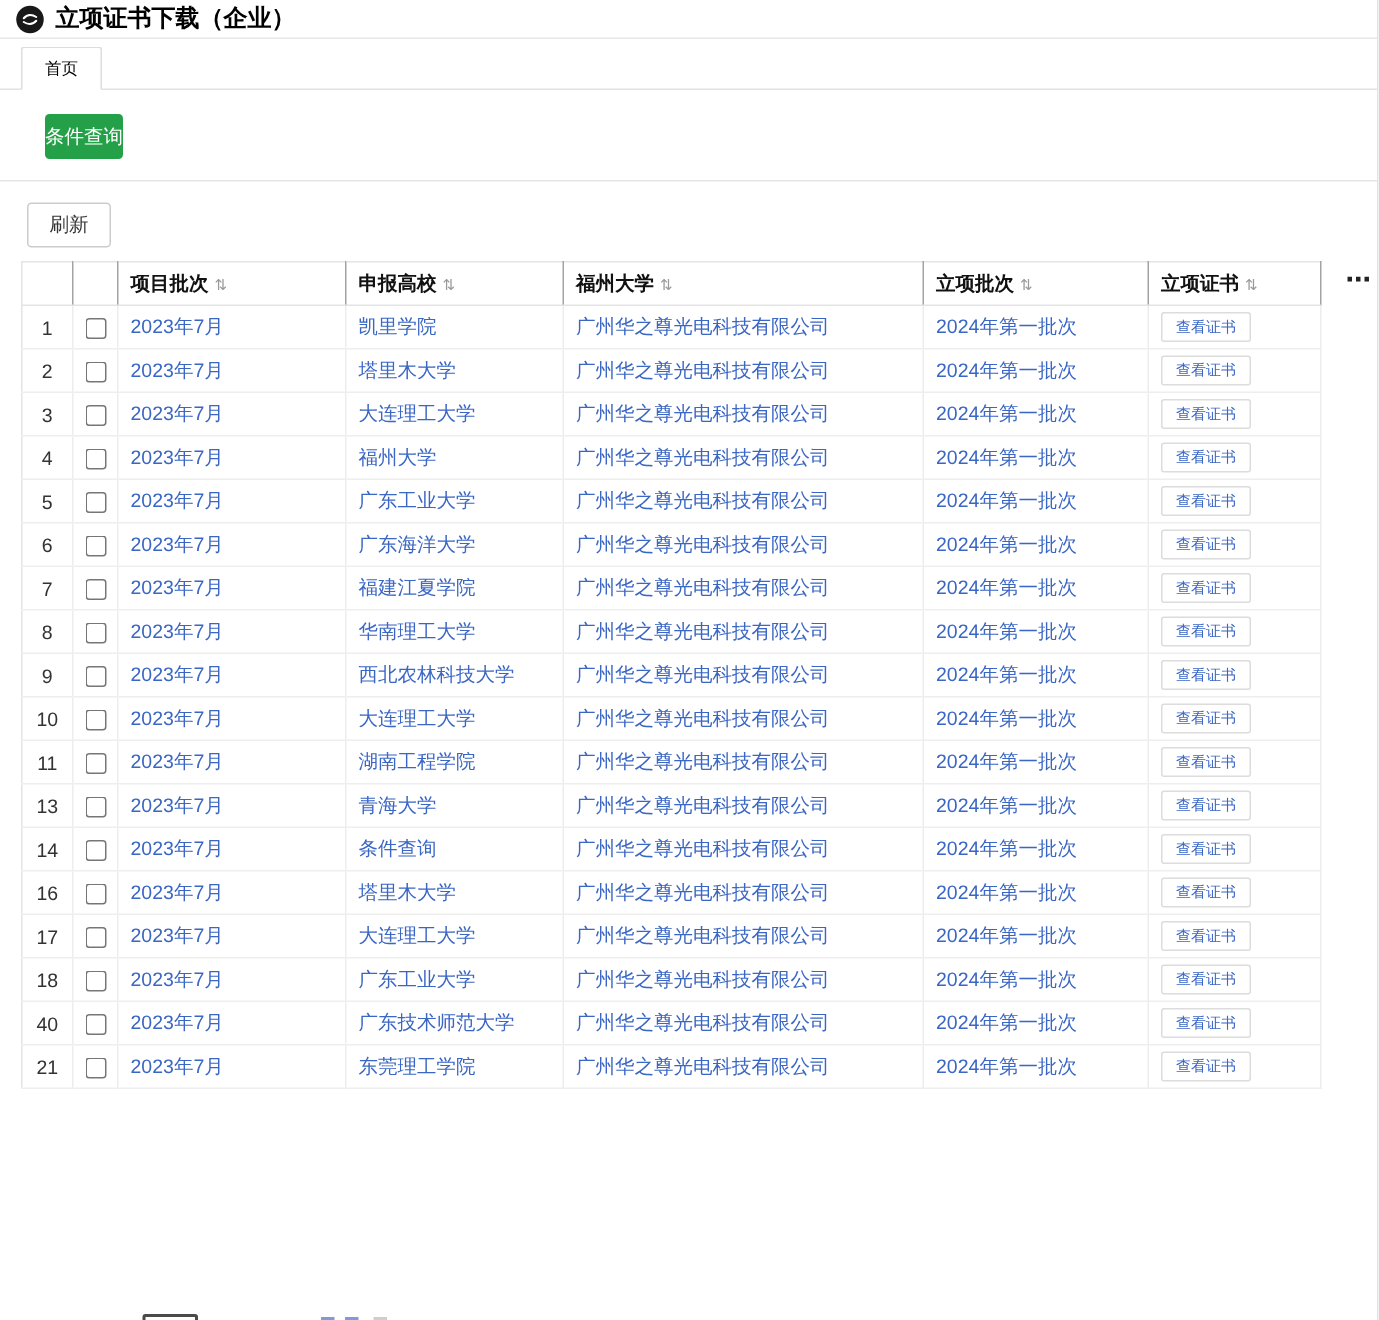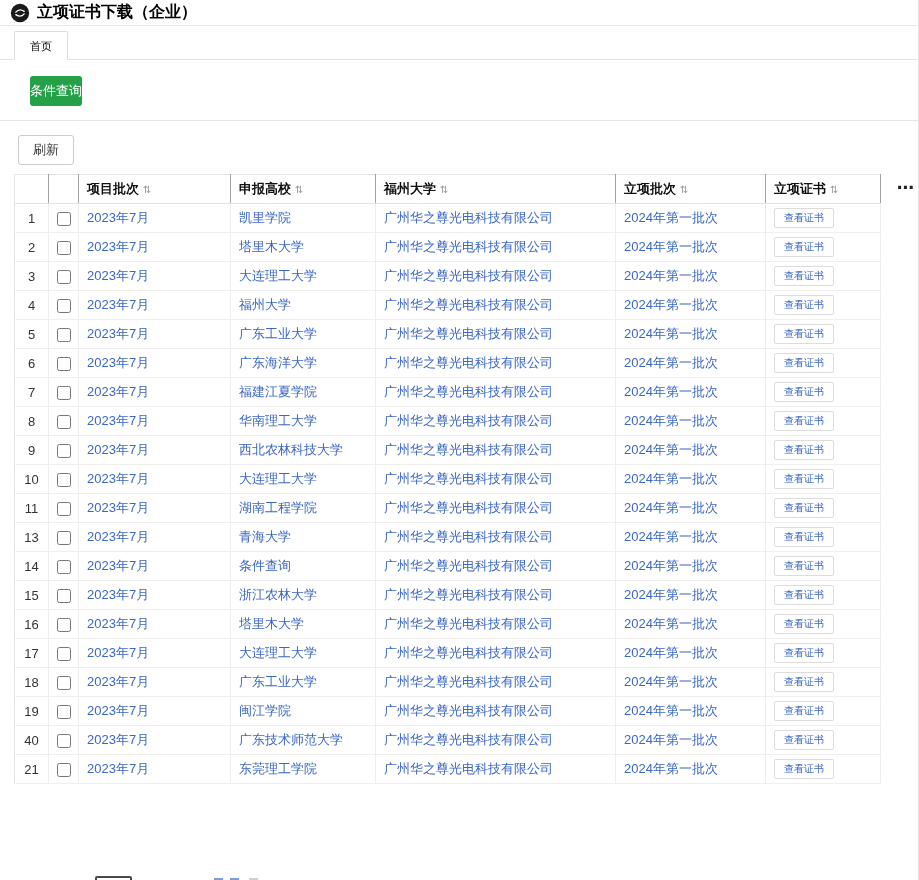--- a/index.html
+++ b/index.html
@@ -280,31 +280,20 @@
     <td class="c-cb">
       <input type="checkbox" style="">
     </td>
     <td><a class="cell-link">2023年7月</a></td>
     <td><a class="cell-link">条件查询</a></td>
     <td><a class="cell-link">广州华之尊光电科技有限公司</a></td>
     <td><a class="cell-link">2024年第一批次</a></td>
     <td><button class="cert-btn">查看证书</button></td>
   </tr>
 
-  <tr>
-    <td class="c-no">15</td>
-    <td class="c-cb">
-      <input type="checkbox" style="">
-    </td>
-    <td><a class="cell-link">2023年7月</a></td>
-    <td><a class="cell-link">浙江农林大学</a></td>
-    <td><a class="cell-link">广州华之尊光电科技有限公司</a></td>
-    <td><a class="cell-link">2024年第一批次</a></td>
-    <td><button class="cert-btn">查看证书</button></td>
-  </tr>
 
   <tr>
     <td class="c-no">16</td>
     <td class="c-cb">
       <input type="checkbox" style="">
     </td>
     <td><a class="cell-link">2023年7月</a></td>
     <td><a class="cell-link">塔里木大学</a></td>
     <td><a class="cell-link">广州华之尊光电科技有限公司</a></td>
     <td><a class="cell-link">2024年第一批次</a></td>
@@ -328,31 +317,20 @@
     <td class="c-cb">
       <input type="checkbox" style="">
     </td>
     <td><a class="cell-link">2023年7月</a></td>
     <td><a class="cell-link">广东工业大学</a></td>
     <td><a class="cell-link">广州华之尊光电科技有限公司</a></td>
     <td><a class="cell-link">2024年第一批次</a></td>
     <td><button class="cert-btn">查看证书</button></td>
   </tr>
 
-  <tr>
-    <td class="c-no">19</td>
-    <td class="c-cb">
-      <input type="checkbox" style="">
-    </td>
-    <td><a class="cell-link">2023年7月</a></td>
-    <td><a class="cell-link">闽江学院</a></td>
-    <td><a class="cell-link">广州华之尊光电科技有限公司</a></td>
-    <td><a class="cell-link">2024年第一批次</a></td>
-    <td><button class="cert-btn">查看证书</button></td>
-  </tr>
 
   <tr>
     <td class="c-no">40</td>
     <td class="c-cb">
       <input type="checkbox" style="">
     </td>
     <td><a class="cell-link">2023年7月</a></td>
     <td><a class="cell-link">广东技术师范大学</a></td>
     <td><a class="cell-link">广州华之尊光电科技有限公司</a></td>
     <td><a class="cell-link">2024年第一批次</a></td>

